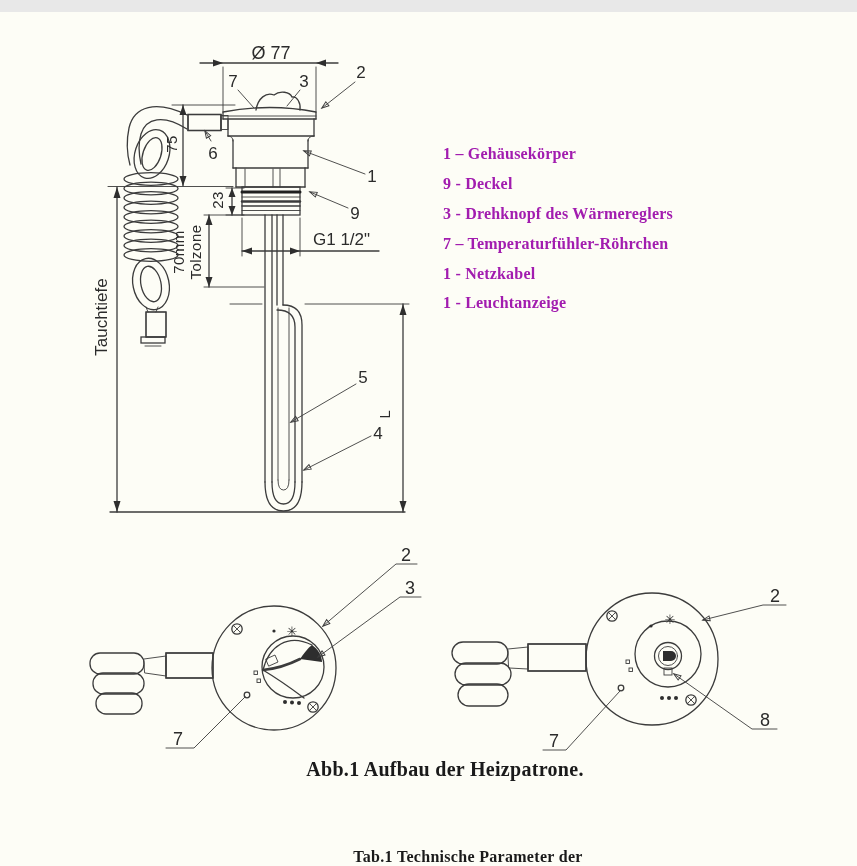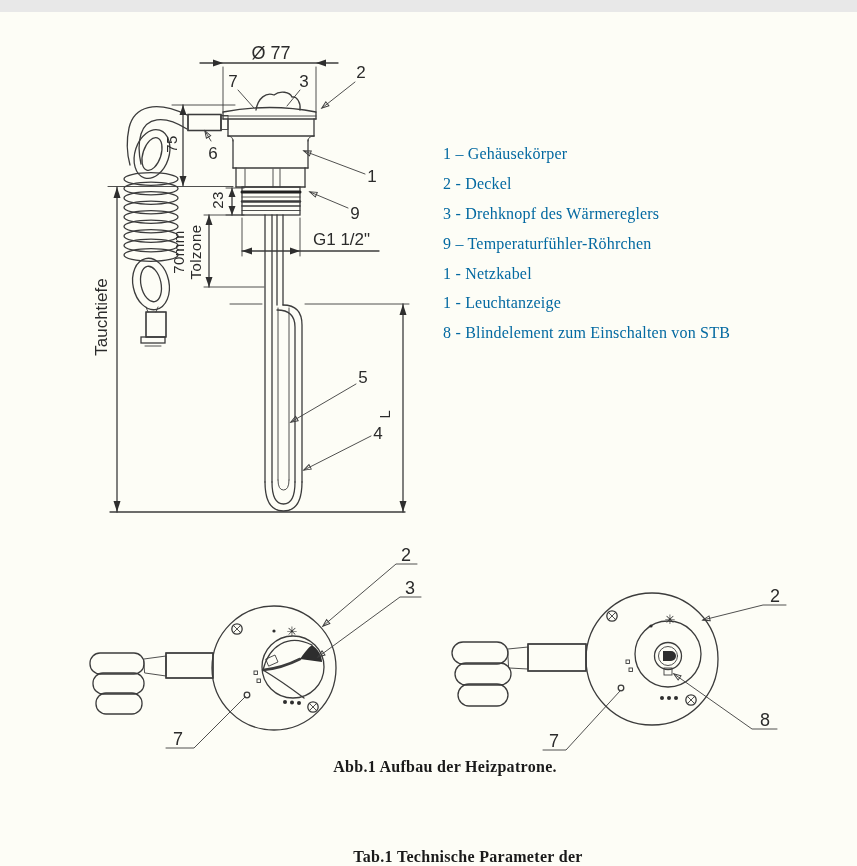--- a/index.html
+++ b/index.html
@@ -19,25 +19,25 @@
   svg.art text{
     fill:#2b2b2b;stroke:none;
     font-family:"Liberation Sans",sans-serif;font-size:17px;
   }
   svg.art text.dim{font-size:15px;letter-spacing:0.5px;}
   svg.art text.big{font-size:18px;}
   svg.art text.frost{font-size:13px;}
   .legend{position:absolute;left:443px;top:127px;}
   .legend-item{
     height:29.9px;line-height:29.9px;font-size:16px;letter-spacing:0.2px;
-    white-space:nowrap;color:#0369a1;
+    white-space:nowrap;color:#a21caf;font-weight:bold;
   }
   .caption-abb{
     position:absolute;left:305px;top:746px;width:280px;text-align:center;
-    font-weight:bold;font-size:16px;letter-spacing:0.3px;color:#1a1a1a;
+    font-weight:bold;font-size:20px;letter-spacing:0.3px;color:#1a1a1a;
   }
   .caption-tab{
     position:absolute;left:307px;top:836px;width:322px;text-align:center;
     font-weight:bold;font-size:16px;letter-spacing:0.3px;color:#1a1a1a;
   }
 </style>
 </head>
 <body>
 
 <div class="page">
@@ -317,24 +317,23 @@
       <polyline points="777,717 752,717 674,662" class="thin" marker-end="url(#ah)"></polyline>
       <text class="big" x="765" y="714" text-anchor="middle">8</text>
       <polyline points="543,738 566,738 620,679" class="thin"></polyline>
       <text class="big" x="554" y="735" text-anchor="middle">7</text>
     </g>
   </g>
 </svg>
 
 <div class="legend">
   <div class="legend-item">1 – Gehäusekörper</div>
-  <div class="legend-item">2 - Deckel</div>
+  <div class="legend-item">9 - Deckel</div>
   <div class="legend-item">3 - Drehknopf des Wärmereglers</div>
-  <div class="legend-item">9 – Temperaturfühler-Röhrchen</div>
+  <div class="legend-item">7 – Temperaturfühler-Röhrchen</div>
   <div class="legend-item">1 - Netzkabel</div>
   <div class="legend-item">1 - Leuchtanzeige</div>
-  <div class="legend-item">8 - Blindelement zum Einschalten von STB</div>
 </div>
 
 <div class="caption-abb">Abb.1 Aufbau der Heizpatrone.</div>
 <div class="caption-tab">Tab.1 Technische Parameter der Heizpatrone.</div>
 
 </div>
 
 </body></html>

